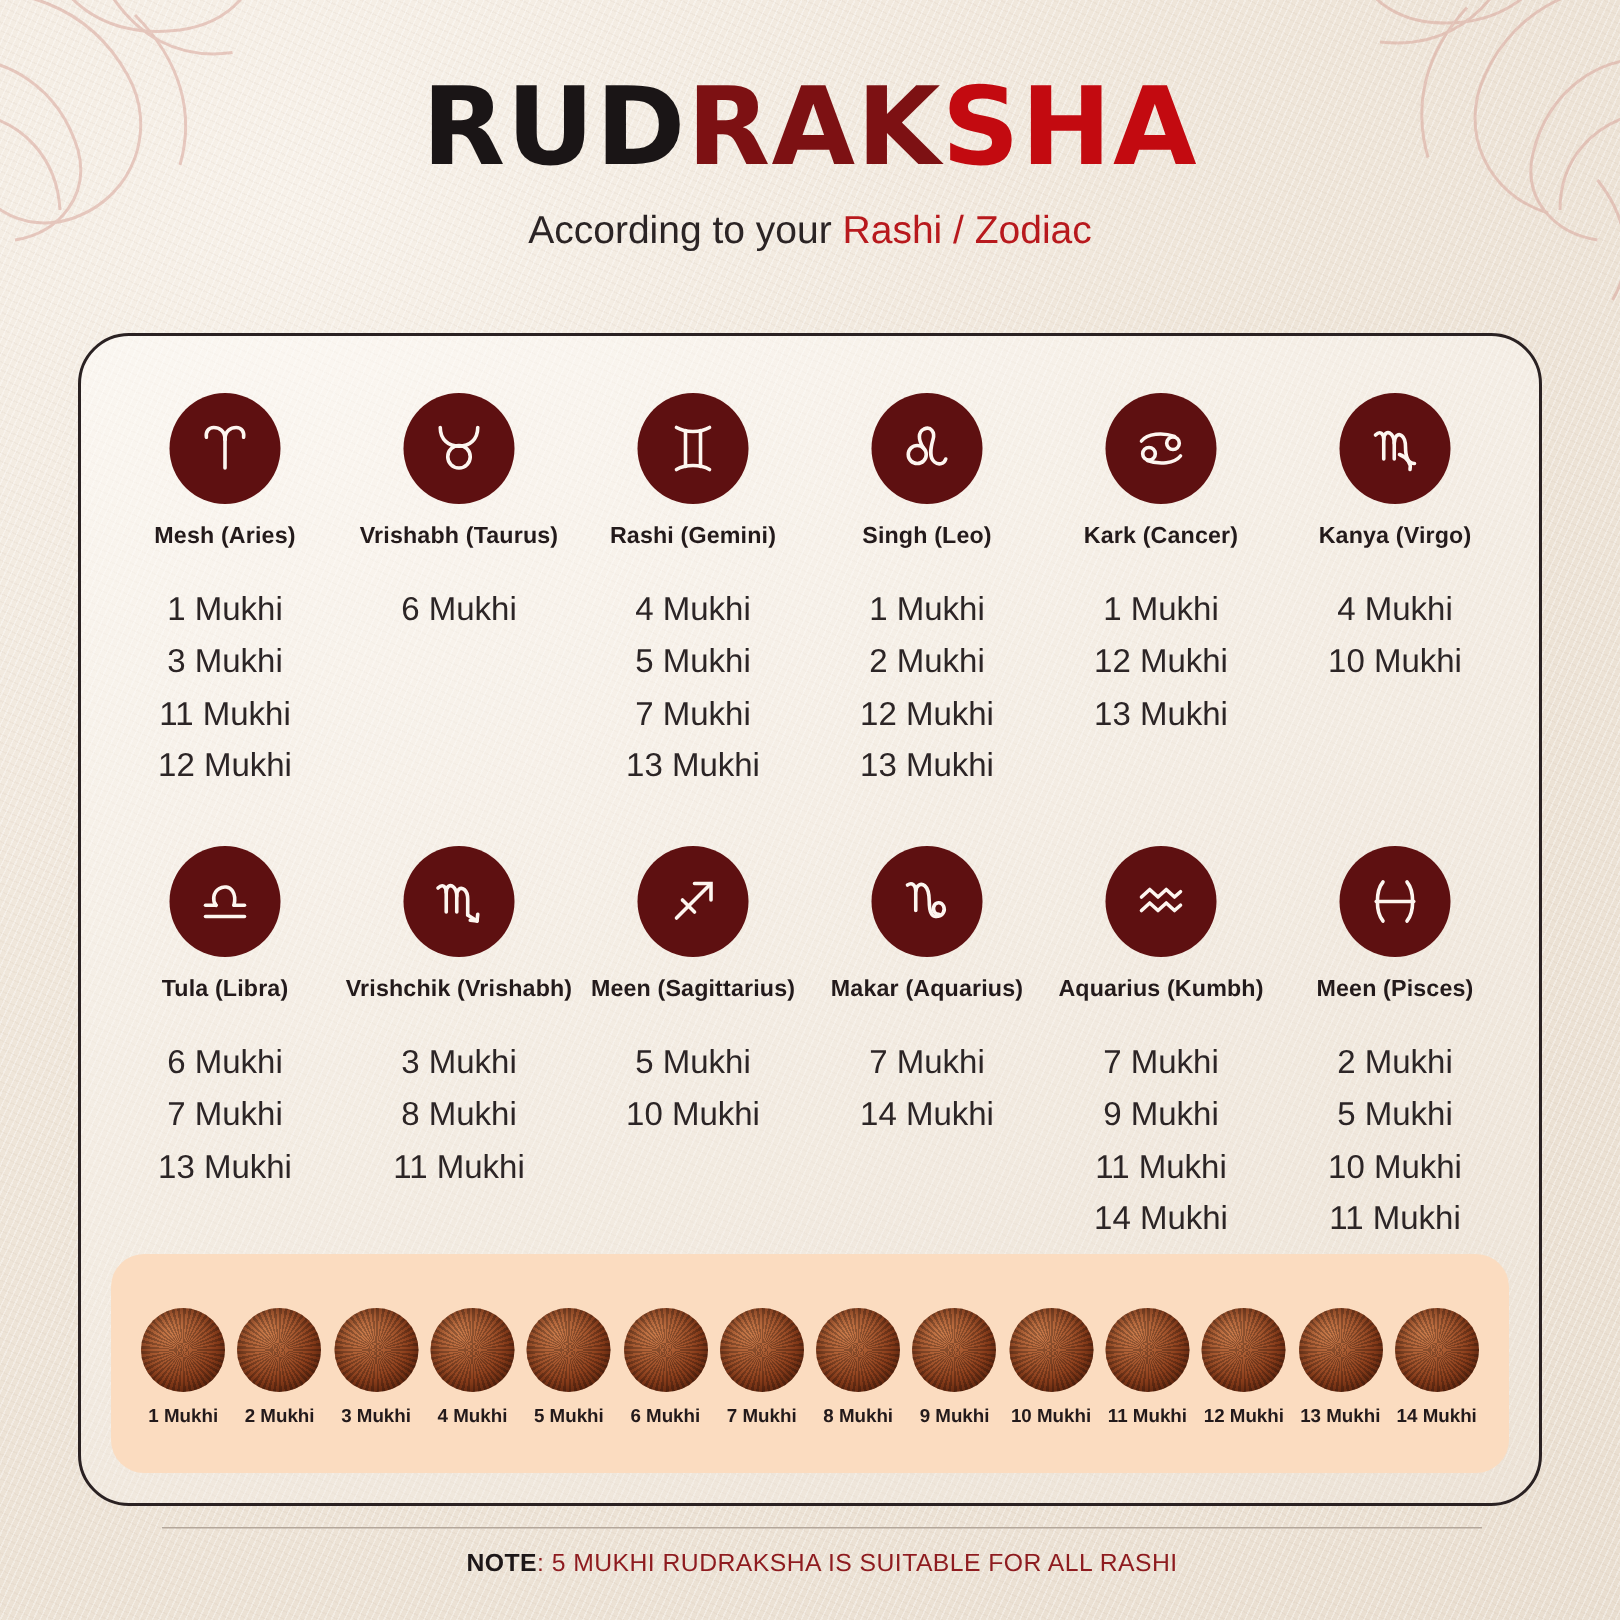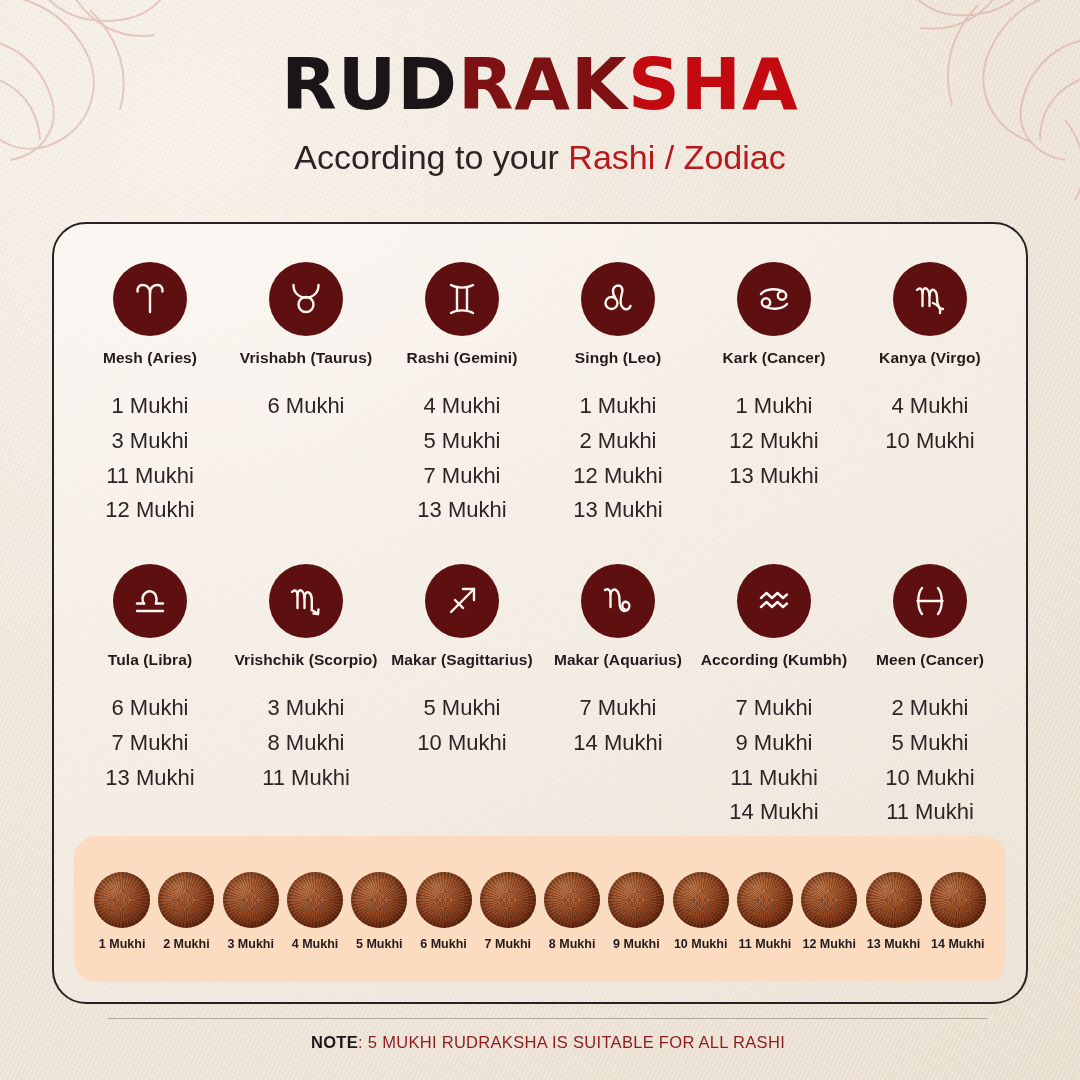--- a/index.html
+++ b/index.html
@@ -51,21 +51,21 @@
     letter-spacing: 1px;
     line-height: 1;
     margin: 0;
     font-family: "DejaVu Sans", sans-serif;
   }
   .title .t1 { color: #1a1516; }
   .title .t2 { color: #7d1113; }
   .title .t3 { color: #c30a10; }
   .subtitle {
     margin: 18px 0 0 0;
-    font-size: 34px;
+    font-size: 26px;
     color: #2b2425;
     font-weight: 400;
   }
   .subtitle .accent { color: #b8191d; }
 
   
   .card {
     position: absolute;
     left: 52px;
     top: 222px;
@@ -340,37 +340,37 @@
       <div class="sign">
         <div class="badge">
           <svg width="42" height="42" viewBox="0 0 42 42" fill="none" stroke="#fdf6f0" stroke-width="2.4" stroke-linecap="round">
             <path d="M7 12 C10 9, 12.5 11, 12.5 15 V28"></path>
             <path d="M12.5 15 C12.5 11, 15 9, 17.5 11.5 C19 13, 19.5 15, 19.5 17.5 V28"></path>
             <path d="M19.5 17.5 C19.5 13, 22 11, 24.5 13 C26.3 14.5, 26.8 17, 26.8 19.5 V30"></path>
             <path d="M26.8 30 L33 34"></path>
             <path d="M33 34 L28.5 33.5 M33 34 L33.5 29.5"></path>
           </svg>
         </div>
-        <div class="sign-name">Vrishchik (Scorpio)</div>
+        <div class="sign-name">Vrishchik (Vrishabh)</div>
         <div class="mukhi-list">
           <div>3 Mukhi</div>
           <div>8 Mukhi</div>
           <div>11 Mukhi</div>
         </div>
       </div>
 
       <div class="sign">
         <div class="badge">
           <svg width="42" height="42" viewBox="0 0 42 42" fill="none" stroke="#fdf6f0" stroke-width="2.4" stroke-linecap="round">
             <path d="M10 32 L32 10"></path>
             <path d="M22 9 H33 V20"></path>
             <path d="M14 20 L22 28"></path>
           </svg>
         </div>
-        <div class="sign-name">Makar (Sagittarius)</div>
+        <div class="sign-name">Meen (Sagittarius)</div>
         <div class="mukhi-list">
           <div>5 Mukhi</div>
           <div>10 Mukhi</div>
         </div>
       </div>
 
       <div class="sign">
         <div class="badge">
           <svg width="42" height="42" viewBox="0 0 42 42" fill="none" stroke="#fdf6f0" stroke-width="2.4" stroke-linecap="round">
             <path d="M8 10 C11 8, 13.5 10, 13.5 14 V27"></path>
@@ -385,38 +385,38 @@
         </div>
       </div>
 
       <div class="sign">
         <div class="badge">
           <svg width="42" height="42" viewBox="0 0 42 42" fill="none" stroke="#fdf6f0" stroke-width="2.4" stroke-linecap="round" stroke-linejoin="round">
             <path d="M8 18 L13.5 13 L19 18 L24.5 13 L30 18 L34 14.5"></path>
             <path d="M8 27 L13.5 22 L19 27 L24.5 22 L30 27 L34 23.5"></path>
           </svg>
         </div>
-        <div class="sign-name">According (Kumbh)</div>
+        <div class="sign-name">Aquarius (Kumbh)</div>
         <div class="mukhi-list">
           <div>7 Mukhi</div>
           <div>9 Mukhi</div>
           <div>11 Mukhi</div>
           <div>14 Mukhi</div>
         </div>
       </div>
 
       <div class="sign">
         <div class="badge">
           <svg width="42" height="42" viewBox="0 0 42 42" fill="none" stroke="#fdf6f0" stroke-width="2.4" stroke-linecap="round">
             <path d="M13 8 C8 14, 8 28, 13 34"></path>
             <path d="M29 8 C34 14, 34 28, 29 34"></path>
             <path d="M8.5 21 H33.5"></path>
           </svg>
         </div>
-        <div class="sign-name">Meen (Cancer)</div>
+        <div class="sign-name">Meen (Pisces)</div>
         <div class="mukhi-list">
           <div>2 Mukhi</div>
           <div>5 Mukhi</div>
           <div>10 Mukhi</div>
           <div>11 Mukhi</div>
         </div>
       </div>
 
     </div>
 

